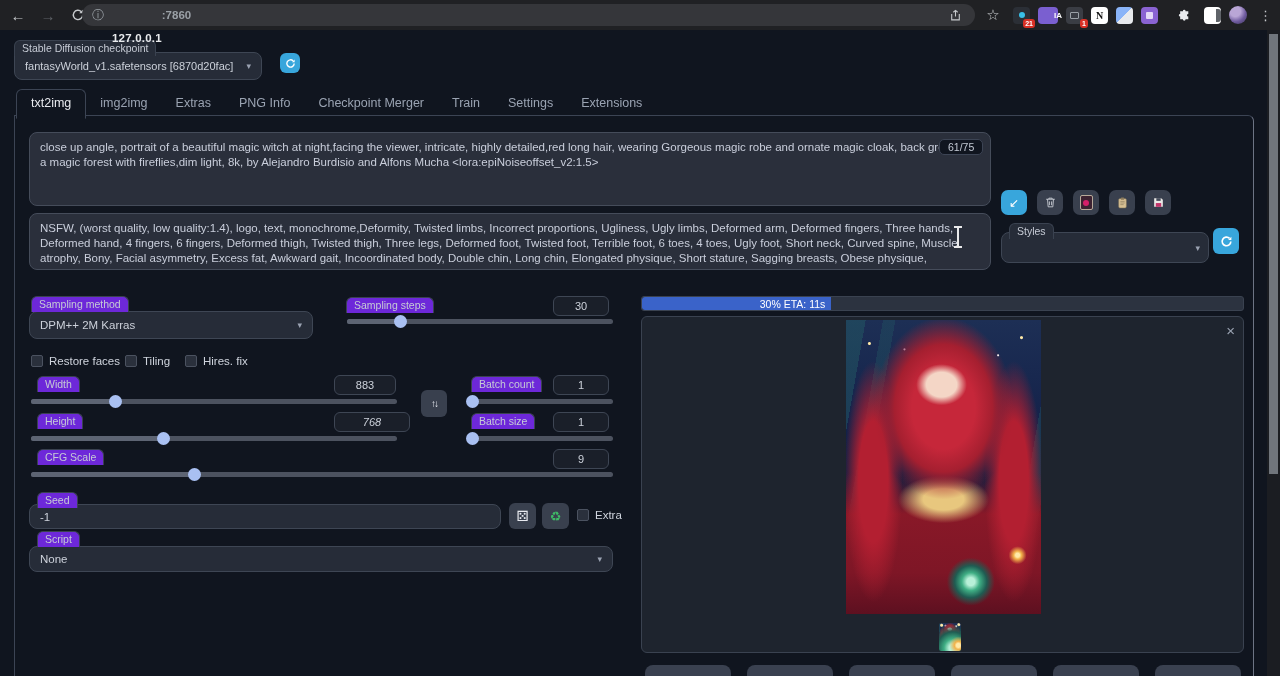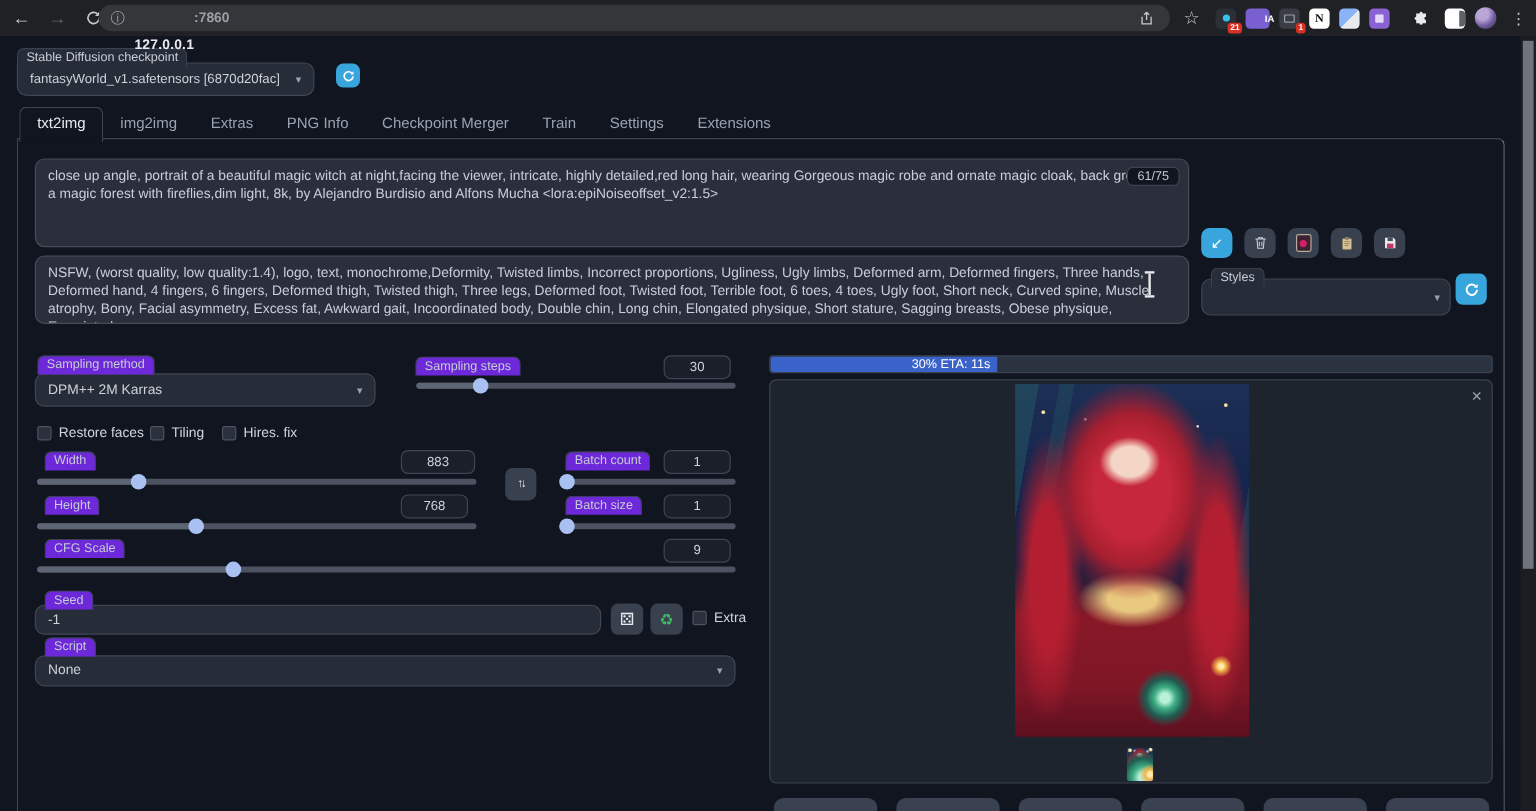--- a/index.html
+++ b/index.html
@@ -259,21 +259,21 @@
   <div class="slider" style="left:454px;top:283px;width:144px;">
     <div class="fill" style="width: 2%;"></div>
     <div class="handle" style="left: 2%;"></div>
   </div>
 
   <div class="sq-btn" style="left:406px;top:274px;width:26px;height:27px;font-size:10px;letter-spacing:-2px;">
     <span>↑↓</span>
   </div>
 
   <div class="chip" style="left:22px;top:297px;">Height</div>
-  <div class="num-box" style="left:319px;top:296px;width:56px;height:20px;">768</div>
+  <div class="num-box" style="left:319px;top:296px;width:76px;height:20px;font-style:italic;">768</div>
   <div class="slider" style="left:16px;top:320px;width:366px;">
     <div class="fill" style="width: 36%;"></div>
     <div class="handle" style="left: 36%;"></div>
   </div>
   <div class="chip" style="left:456px;top:297px;">Batch size</div>
   <div class="num-box" style="left:538px;top:296px;width:56px;height:20px;">1</div>
   <div class="slider" style="left:454px;top:320px;width:144px;">
     <div class="fill" style="width: 2%;"></div>
     <div class="handle" style="left: 2%;"></div>
   </div>

